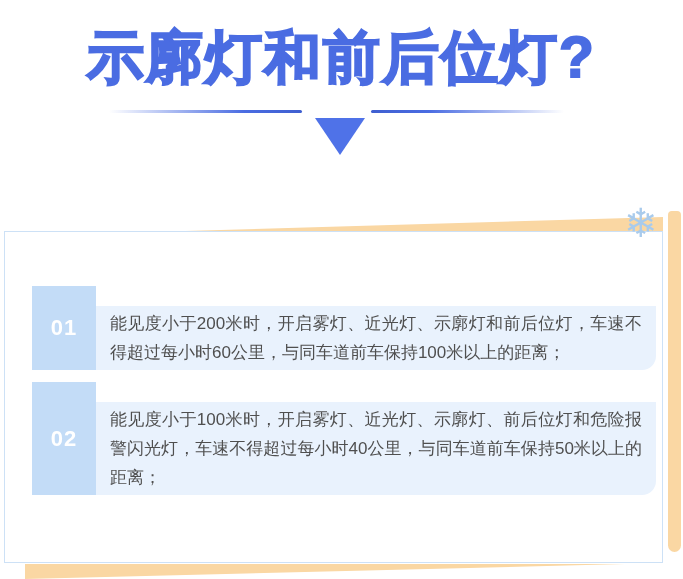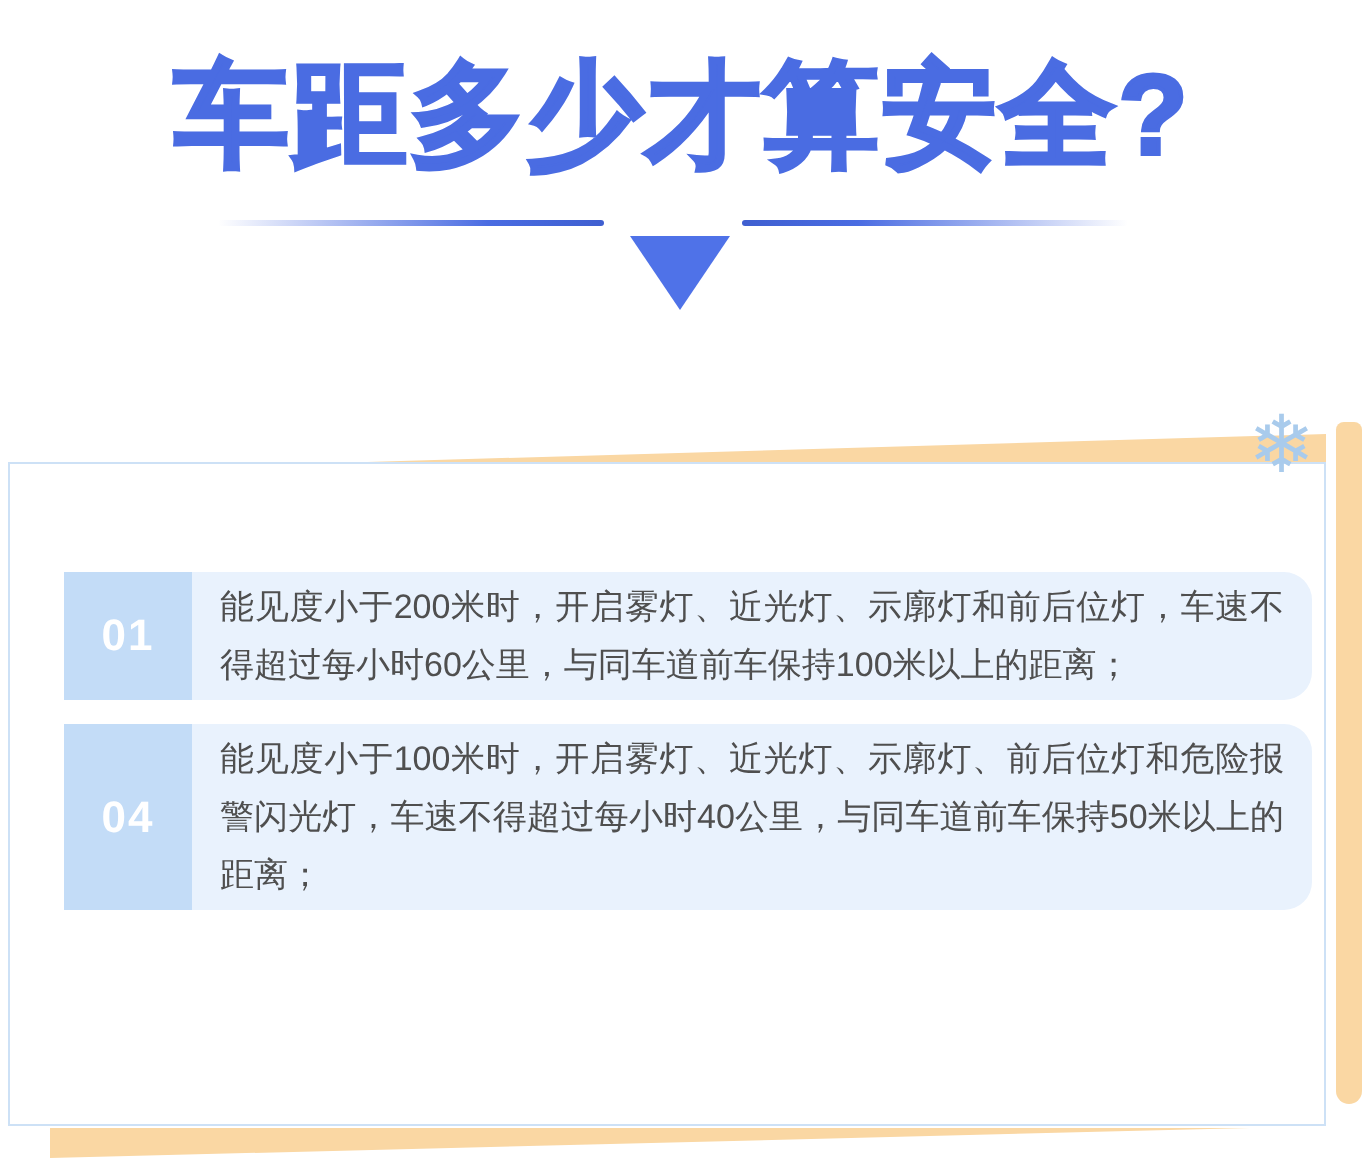--- a/index.html
+++ b/index.html
@@ -100,46 +100,47 @@
     margin-left: 18px;
   }
   .row-text {
     flex: 1;
     background: #e9f2fd;
     padding: 3px 14px;
     font-size: 17px;
     line-height: 29px;
     color: #4f4f4f;
     text-align: justify;
+    margin-top: 20px;
   }
 </style>
 </head>
 <body>
 
 <div class="page">
 
-  <h1 class="title">车距多少才算安全?</h1>
+  <h1 class="title">示廓灯和前后位灯?</h1>
 
   <div class="underline left"></div>
   <div class="underline right"></div>
 
   <div class="triangle"></div>
 
   <div class="accent top-wedge"></div>
   <div class="accent right-strip"></div>
   <div class="accent bottom-wedge"></div>
 
   <div class="card"></div>
 
   <div class="snowflake">❄</div>
 
   <div class="rows">
     <div class="row">
       <div class="badge">01</div>
       <div class="row-text">能见度小于200米时，开启雾灯、近光灯、示廓灯和前后位灯，车速不得超过每小时60公里，与同车道前车保持100米以上的距离；</div>
     </div>
     <div class="row">
-      <div class="badge">04</div>
+      <div class="badge">02</div>
       <div class="row-text">能见度小于100米时，开启雾灯、近光灯、示廓灯、前后位灯和危险报警闪光灯，车速不得超过每小时40公里，与同车道前车保持50米以上的距离；</div>
     </div>
   </div>
 
 </div>
 
 </body></html>

